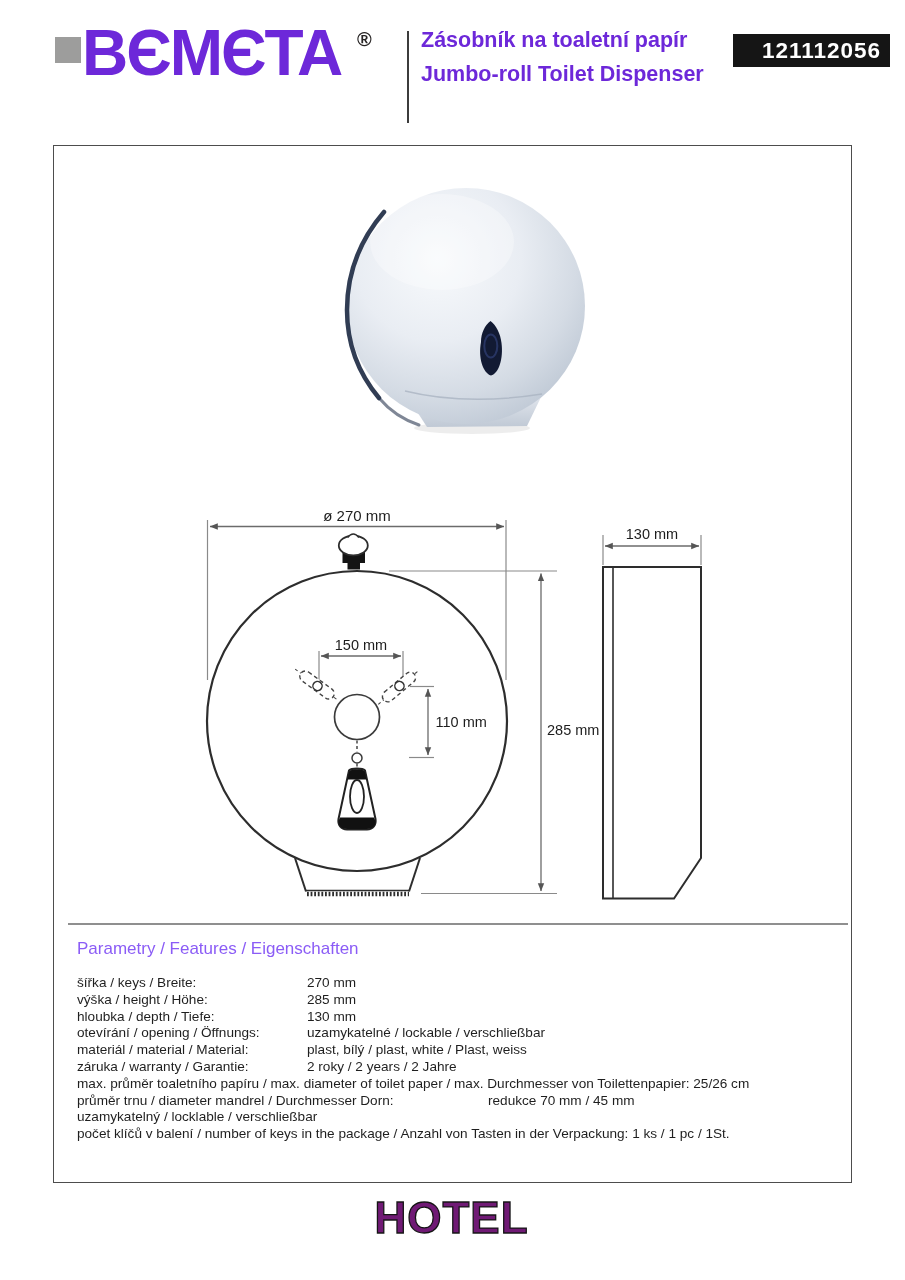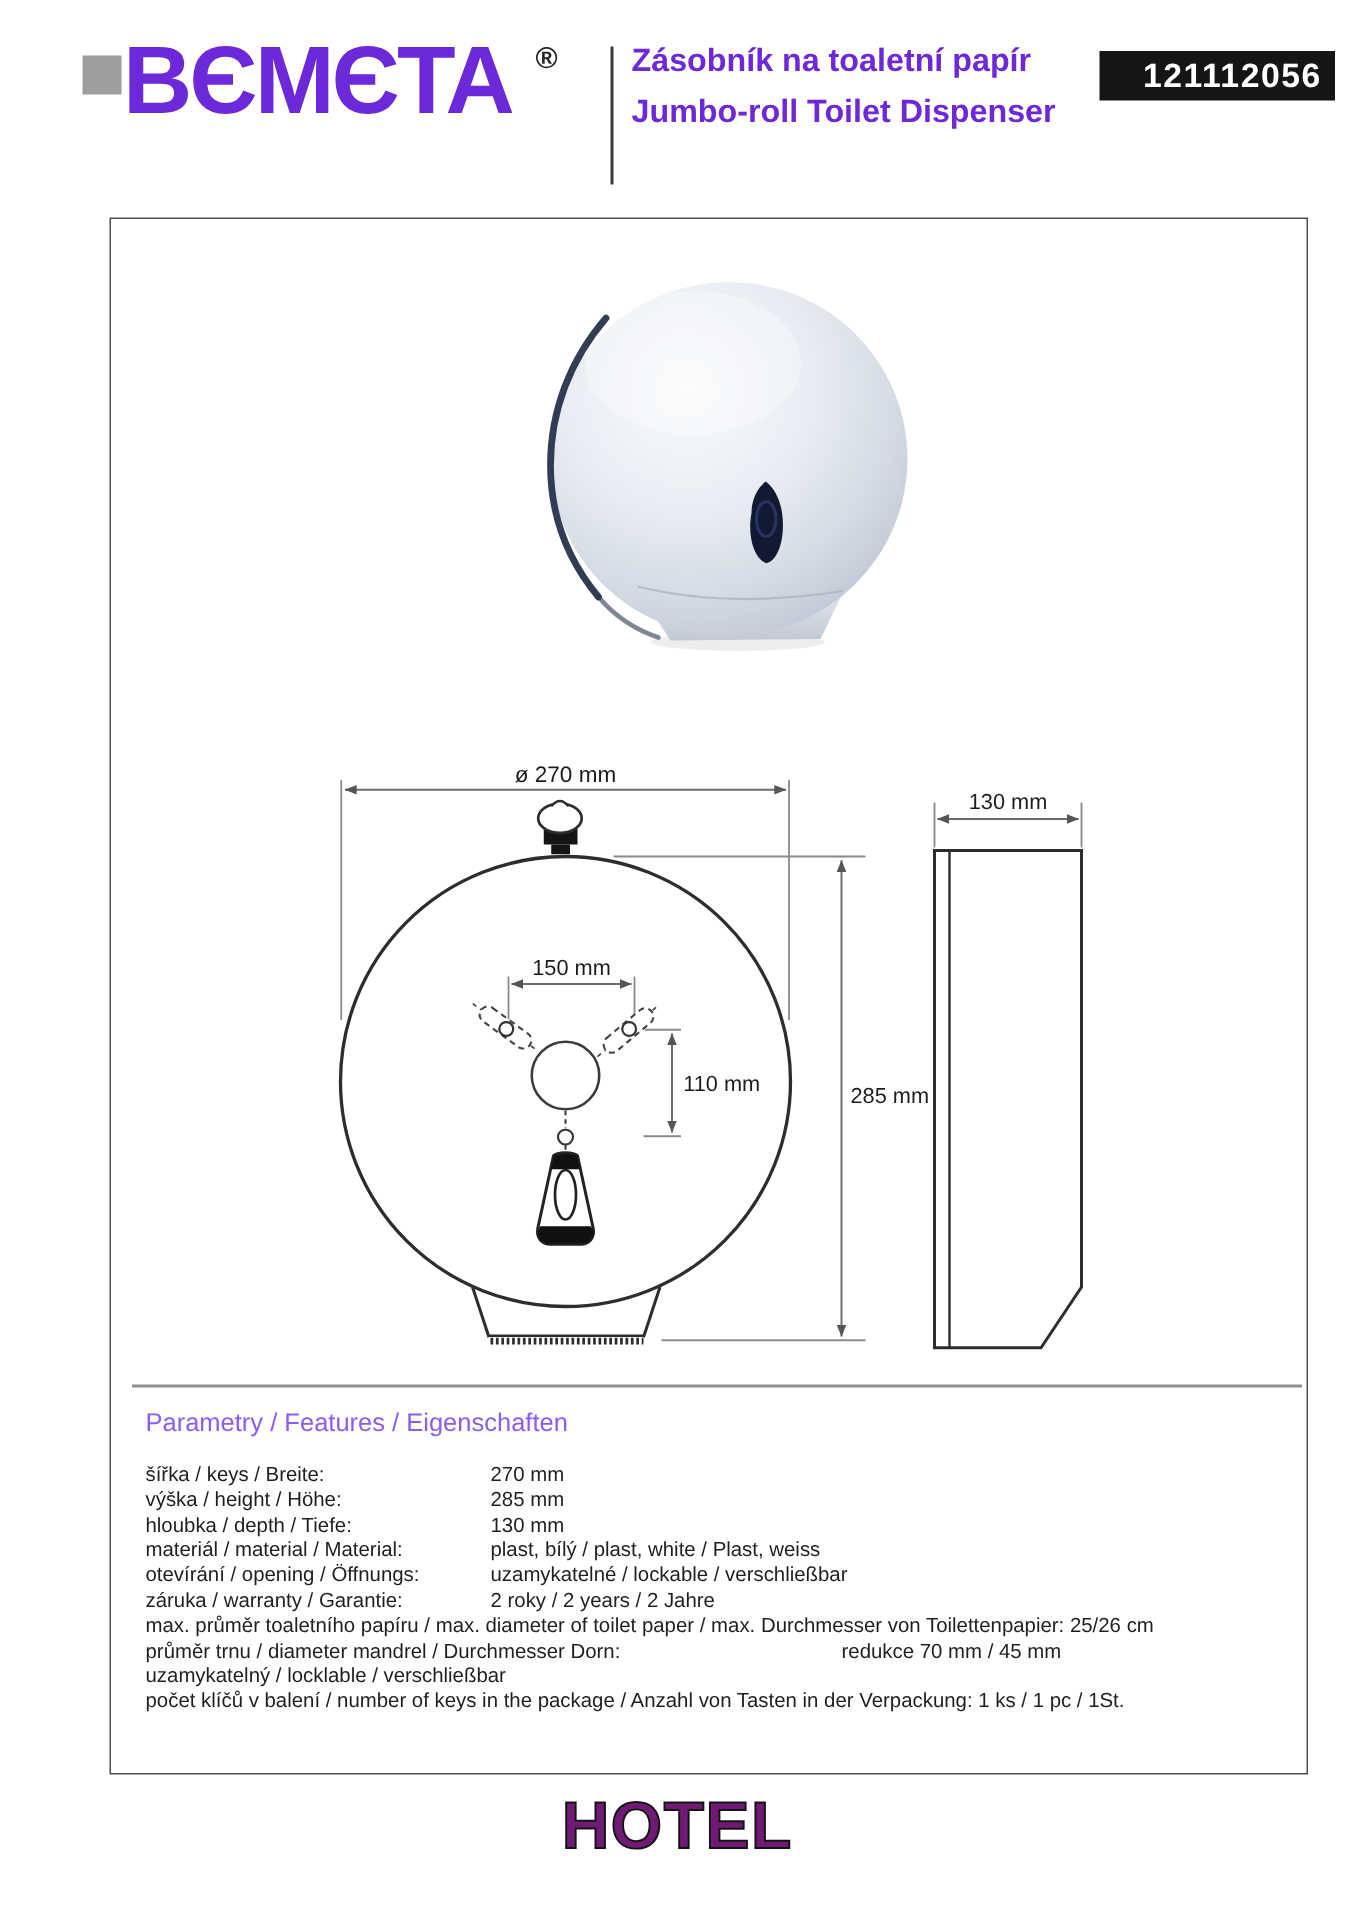--- a/index.html
+++ b/index.html
@@ -14,31 +14,31 @@
   .logo-text{left:82px;top:21px;font-size:64px;font-weight:bold;letter-spacing:-2px;color:#6d28d9;line-height:64px;}
   .reg-mark{left:357px;top:28px;font-size:20px;font-weight:bold;color:#262323;}
   .header-divider{left:407px;top:31px;width:2px;height:92px;background:#3c3c3c;}
   .titles{left:421px;top:24px;font-weight:bold;font-size:21.5px;line-height:33.5px;color:#6d28d9;}
   .code-box{
     left:733px;top:34px;width:157px;height:33px;background:#151515;color:#ffffff;
     font-size:22.5px;font-weight:bold;line-height:33px;padding-left:29px;letter-spacing:1px;box-sizing:border-box;
   }
 
   
-  .sheet-box{left:53px;top:145px;width:797px;height:1036px;border:1px solid #4d4d4d;background:#fff;margin-left:20px;}
+  .sheet-box{left:53px;top:145px;width:797px;height:1036px;border:1px solid #4d4d4d;background:#fff;}
   .separator{left:14px;top:777px;width:780px;height:2px;background:#8f8f8f;}
 
   
   .params{left:23px;top:793px;width:760px;}
   .params h2{margin:0;font-size:17px;font-weight:normal;color:#8b5cf6;}
   .param-rows{margin-top:16px;}
   .prow{height:16.8px;line-height:16.8px;font-size:13.6px;color:#1f1f1f;white-space:nowrap;}
   .prow .lab{display:inline-block;}
   .prow.col1 .lab{width:230px;}
-  .prow.col2 .lab{width:464px;}
+  .prow.col2 .lab{width:411px;}
 
   
   .hotel{left:53px;top:1193px;width:797px;text-align:center;font-size:44px;font-weight:bold;
          color:#701a75;-webkit-text-stroke:1.3px #141414;letter-spacing:1px;}
 
   svg text{font-family:"Liberation Sans","DejaVu Sans",sans-serif;fill:#1d1d1d;}
 </style>
 </head>
 <body>
 
@@ -161,22 +161,22 @@
   </svg>
 
   <div class="abs separator"></div>
 
   <section class="abs params">
     <h2>Parametry / Features / Eigenschaften</h2>
     <div class="param-rows">
         <div class="prow col1"><span class="lab">šířka / keys / Breite:</span><span class="val">270 mm</span></div>
         <div class="prow col1"><span class="lab">výška / height / Höhe:</span><span class="val">285 mm</span></div>
         <div class="prow col1"><span class="lab">hloubka / depth / Tiefe:</span><span class="val">130 mm</span></div>
+        <div class="prow col1"><span class="lab">otevírání / opening / Öffnungs:</span><span class="val">uzamykatelné / lockable / verschließbar</span></div>
         <div class="prow col1"><span class="lab">materiál / material / Material:</span><span class="val">plast, bílý / plast, white / Plast, weiss</span></div>
-        <div class="prow col1"><span class="lab">otevírání / opening / Öffnungs:</span><span class="val">uzamykatelné / lockable / verschließbar</span></div>
         <div class="prow col1"><span class="lab">záruka / warranty / Garantie:</span><span class="val">2 roky / 2 years / 2 Jahre</span></div>
         <div class="prow col0"><span class="lab">max. průměr toaletního papíru / max. diameter of toilet paper / max. Durchmesser von Toilettenpapier: 25/26 cm</span></div>
         <div class="prow col2"><span class="lab">průměr trnu / diameter mandrel / Durchmesser Dorn:</span><span class="val">redukce 70 mm / 45 mm</span></div>
         <div class="prow col0"><span class="lab">uzamykatelný / locklable / verschließbar</span></div>
         <div class="prow col0"><span class="lab">počet klíčů v balení / number of keys in the package / Anzahl von Tasten in der Verpackung: 1 ks / 1 pc / 1St.</span></div>
       </div>
   </section>
 </div>
 
 <div class="abs hotel">HOTEL</div>

